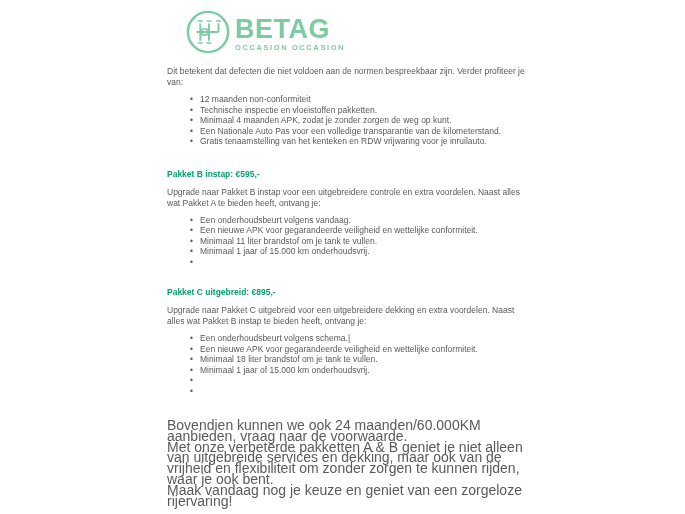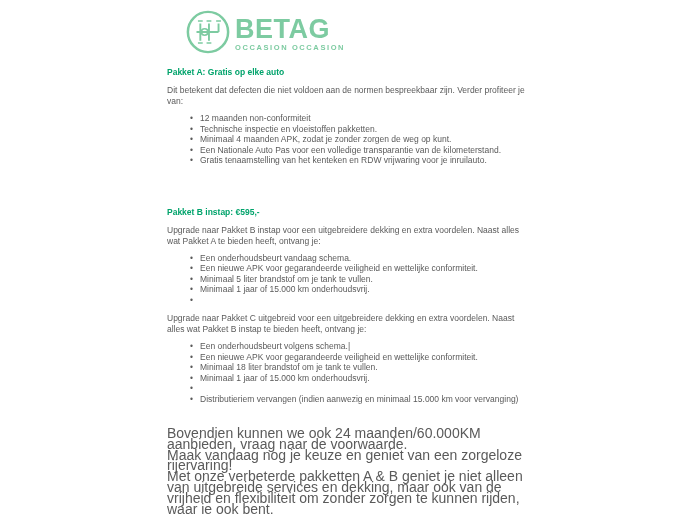--- a/index.html
+++ b/index.html
@@ -37,21 +37,21 @@
     margin-top:1px;
   }
   
   .section-heading{
     margin:0;
     font-size:8.5px;
     font-weight:700;
     color:#00a36b;
   }
   .heading-a{margin-top:9px;}
-  .heading-b{margin-top:41px;}
+  .heading-b{margin-top:22px;}
   .heading-c{margin-top:20px;}
   .para{
     margin-top:8px;
     font-size:8.5px;
     line-height:11px;
   }
   .para div{min-height:11px;}
   .bullets{
     margin:6px 0 0 0;
     padding:0;
@@ -95,21 +95,20 @@
           <line x1="13.5" y1="35.5" x2="18.5" y2="35.5" stroke="#7dcba1" stroke-width="1.4"></line>
           <line x1="22.5" y1="35.5" x2="27.5" y2="35.5" stroke="#7dcba1" stroke-width="1.4"></line>
         </svg>
       </span>
       <div class="logo-text">
         <div class="logo-brand">BETAG</div>
         <div class="logo-subtitle">OCCASION OCCASION</div>
       </div>
     </div>
 
-    <h2 class="section-heading heading-a">Pakket A: Gratis op elke auto</h2>
     <div class="para">
       <div>Dit betekent dat defecten die niet voldoen aan de normen bespreekbaar zijn. Verder profiteer je van:</div>
     </div>
     <ul class="bullets">
       <li>
           <span class="dot">•</span>
           <span>12 maanden non-conformiteit</span>
         </li>
       <li>
           <span class="dot">•</span>
@@ -124,44 +123,45 @@
           <span>Een Nationale Auto Pas voor een volledige transparantie van de kilometerstand.</span>
         </li>
       <li>
           <span class="dot">•</span>
           <span>Gratis tenaamstelling van het kenteken en RDW vrijwaring voor je inruilauto.</span>
         </li>
     </ul>
 
     <h2 class="section-heading heading-b">Pakket B instap: €595,-</h2>
     <div class="para">
-      <div>Upgrade naar Pakket B instap voor een uitgebreidere dekking en extra voordelen. Naast alles wat Pakket A te bieden heeft, ontvang je:</div>
+      <div>Upgrade naar Pakket B instap voor een uitgebreidere controle en extra voordelen. Naast alles wat Pakket A te bieden heeft, ontvang je:</div>
     </div>
     <ul class="bullets">
       <li>
           <span class="dot">•</span>
-          <span>Een onderhoudsbeurt vandaag schema.</span>
+          <span>Een onderhoudsbeurt volgens vandaag.</span>
         </li>
       <li>
           <span class="dot">•</span>
           <span>Een nieuwe APK voor gegarandeerde veiligheid en wettelijke conformiteit.</span>
         </li>
       <li>
           <span class="dot">•</span>
-          <span>Minimaal 5 liter brandstof om je tank te vullen.</span>
+          <span>Minimaal 11 liter brandstof om je tank te vullen.</span>
         </li>
       <li>
           <span class="dot">•</span>
           <span>Minimaal 1 jaar of 15.000 km onderhoudsvrij.</span>
         </li>
       <li>
           <span class="dot">•</span>
         </li>
     </ul>
 
+    <h2 class="section-heading heading-c">Pakket C uitgebreid: €895,-</h2>
     <div class="para">
       <div>Upgrade naar Pakket C uitgebreid voor een uitgebreidere dekking en extra voordelen. Naast alles wat Pakket B instap te bieden heeft, ontvang je:</div>
     </div>
     <ul class="bullets">
       <li>
           <span class="dot">•</span>
           <span>Een onderhoudsbeurt volgens schema.|</span>
         </li>
       <li>
           <span class="dot">•</span>
@@ -173,24 +173,23 @@
         </li>
       <li>
           <span class="dot">•</span>
           <span>Minimaal 1 jaar of 15.000 km onderhoudsvrij.</span>
         </li>
       <li>
           <span class="dot">•</span>
         </li>
       <li>
           <span class="dot">•</span>
-          <span>Distributieriem vervangen (indien aanwezig en minimaal 15.000 km voor vervanging)</span>
         </li>
     </ul>
 
     <div class="footer-para">
       <div>Bovendien kunnen we ook 24 maanden/60.000KM aanbieden, vraag naar de voorwaarde.</div>
+      <div>Met onze verbeterde pakketten A &amp; B geniet je niet alleen van uitgebreide services en dekking, maar ook van de vrijheid en flexibiliteit om zonder zorgen te kunnen rijden, waar je ook bent.</div>
       <div>Maak vandaag nog je keuze en geniet van een zorgeloze rijervaring!</div>
-      <div>Met onze verbeterde pakketten A &amp; B geniet je niet alleen van uitgebreide services en dekking, maar ook van de vrijheid en flexibiliteit om zonder zorgen te kunnen rijden, waar je ook bent.</div>
     </div>
 
   </div>
 </div>
 
 </body></html>

